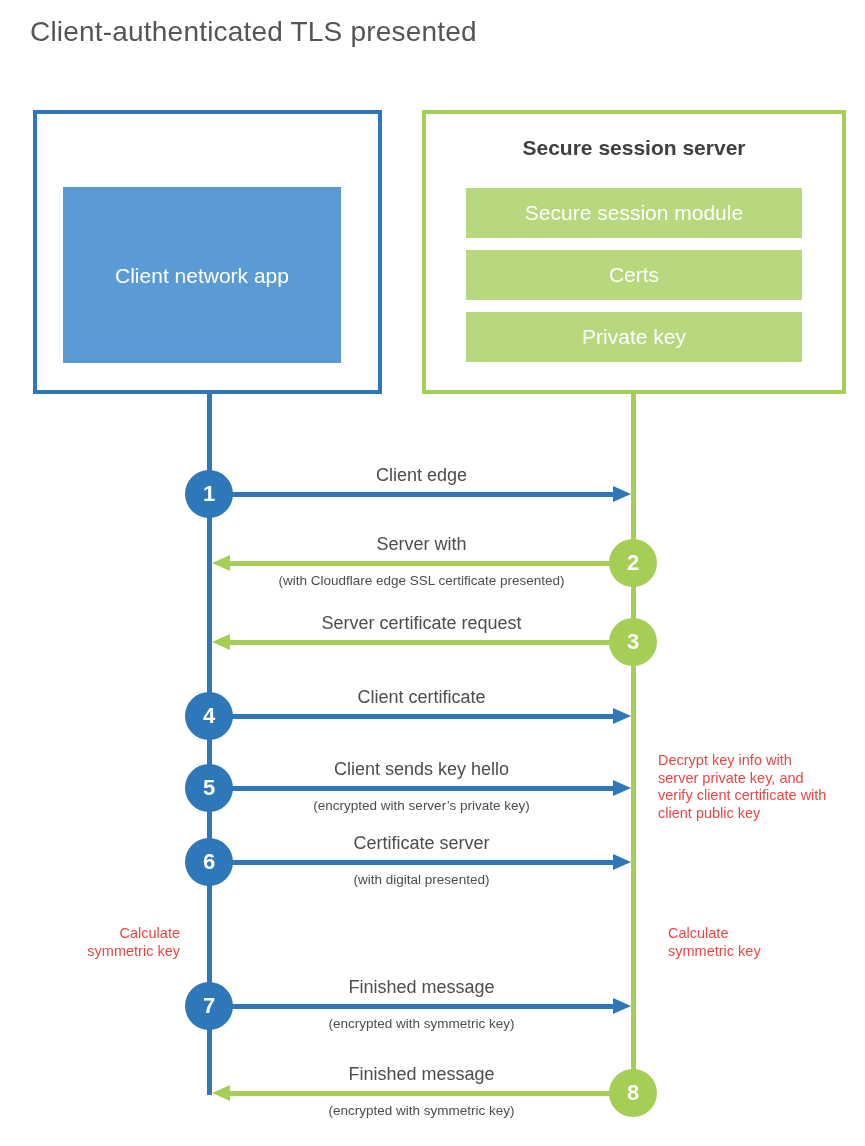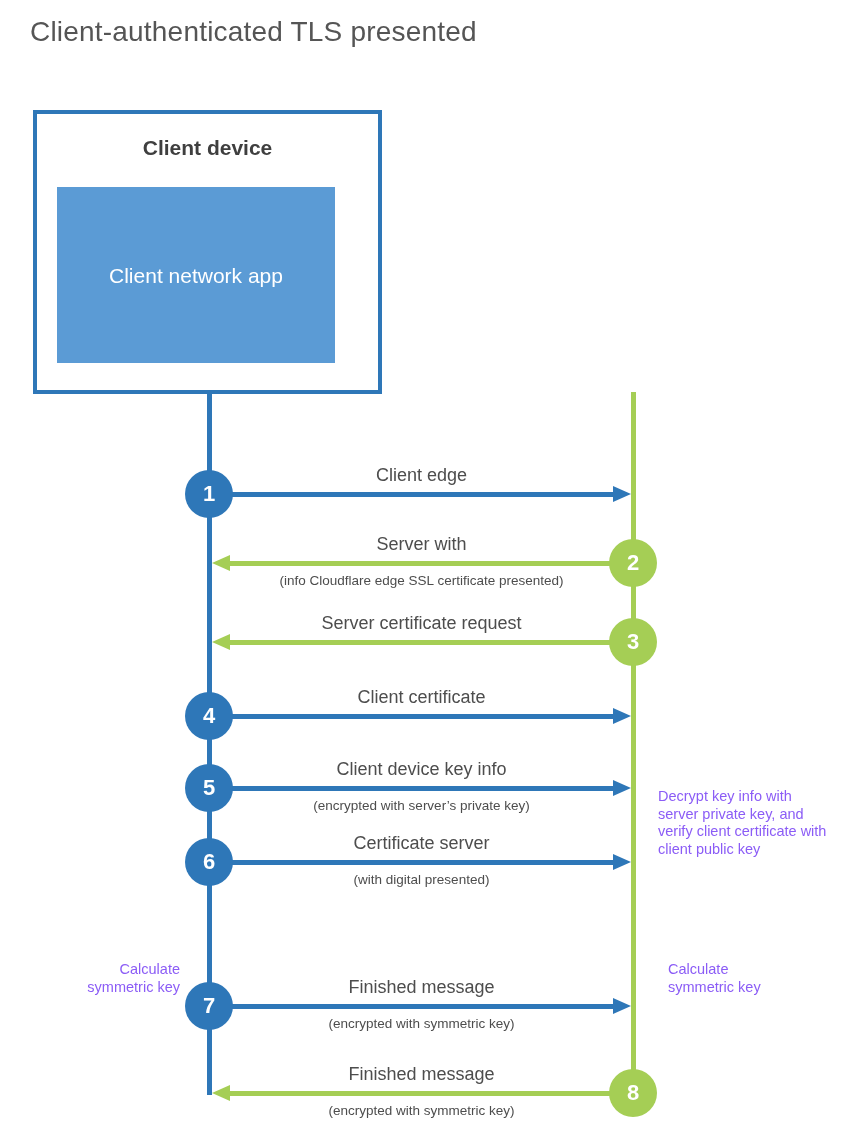--- a/index.html
+++ b/index.html
@@ -8,21 +8,21 @@
 
   .page-title {position:absolute; left:30px; top:16px; font-size:28px; font-weight:300;
                color:#555555; letter-spacing:0.2px;}
 
   
   .box {position:absolute; background:#ffffff; box-sizing:border-box;}
   .box-client {left:33px; top:110px; width:349px; height:284px; border:4px solid #2e77b8;}
   .box-server {left:422px; top:110px; width:424px; height:284px; border:4px solid #a5ce55;}
   .box-title {position:absolute; top:22px; left:0; right:0; text-align:center;
               font-size:21px; font-weight:bold; color:#3f3f3f;}
-  .app-rect {position:absolute; left:20px; top:73px; width:278px; height:176px;
+  .app-rect {position:absolute; left:26px; top:73px; width:278px; height:176px;
              background:#5b9bd5; display:flex; align-items:center; justify-content:center;}
   .app-rect span {display:block; max-width:180px; text-align:center; color:#ffffff;
                   font-size:21px; line-height:27px;}
   .bar {position:absolute; left:40px; width:336px; height:50px; background:#b8d87d;
         color:#ffffff; font-size:21px; display:flex; align-items:center; justify-content:center;}
   .bar1 {top:74px;} .bar2 {top:136px;} .bar3 {top:198px;}
 
   
   .vline {position:absolute; width:5px; z-index:0;}
   .vline-blue  {background:#2e77b8; left:207px; top:392px; height:703px;}
@@ -40,77 +40,82 @@
   .head {position:absolute; width:0; height:0; z-index:1;
          border-top:8px solid transparent; border-bottom:8px solid transparent;}
   .h-right {left:613px; border-left:18px solid #2e77b8;}
   .h-left  {left:212px; border-right:18px solid #a5ce55;}
   .msg {position:absolute; left:231px; width:381px; text-align:center; z-index:2;
         font-size:18px; color:#4d4d4d; line-height:22px;}
   .sub {position:absolute; left:231px; width:381px; text-align:center; z-index:2;
         font-size:13.5px; color:#4d4d4d; line-height:16px;}
 
   
-  .note {position:absolute; font-size:14.5px; color:#8b5cf6; line-height:17.5px; z-index:2;margin-top:36px;}
+  .note {position:absolute; font-size:14.5px; color:#ef4444; line-height:17.5px; z-index:2;}
   .note-decrypt {left:658px; top:752px; width:172px; text-align:left;}
   .note-calc-left {left:80px; top:925px; width:100px; text-align:right;}
   .note-calc-right {left:668px; top:925px; width:100px; text-align:left;}
 </style>
 </head>
 <body>
 
 <div class="canvas">
 
   <div class="page-title">Client-authenticated TLS presented</div>
 
   <div class="box box-client">
-    <div class="box-title">Client device</div>
     <div class="app-rect">
       <span>Client network app</span>
     </div>
   </div>
 
+  <div class="box box-server">
+    <div class="box-title">Secure session server</div>
+    <div class="bar bar1">Secure session module</div>
+    <div class="bar bar2">Certs</div>
+    <div class="bar bar3">Private key</div>
+  </div>
 
   <div class="vline vline-blue"></div>
   <div class="vline vline-green"></div>
 
   <div>
     <div class="shaft s-blue" style="top:492px"></div>
     <div class="head h-right" style="top:486px"></div>
     <div class="circle c-blue" style="top:470px">1</div>
     <div class="msg" style="top:464px">Client edge</div>
   </div>
 
   <div>
     <div class="shaft s-green" style="top:561px"></div>
     <div class="head h-left" style="top:555px"></div>
     <div class="circle c-green" style="top:539px">2</div>
     <div class="msg" style="top:533px">Server with</div>
-    <div class="sub" style="top:573px">(info Cloudflare edge SSL certificate presented)</div>
+    <div class="sub" style="top:573px">(with Cloudflare edge SSL certificate presented)</div>
   </div>
 
   <div>
     <div class="shaft s-green" style="top:640px"></div>
     <div class="head h-left" style="top:634px"></div>
     <div class="circle c-green" style="top:618px">3</div>
     <div class="msg" style="top:612px">Server certificate request</div>
   </div>
 
   <div>
     <div class="shaft s-blue" style="top:714px"></div>
     <div class="head h-right" style="top:708px"></div>
     <div class="circle c-blue" style="top:692px">4</div>
     <div class="msg" style="top:686px">Client certificate</div>
   </div>
 
   <div>
     <div class="shaft s-blue" style="top:786px"></div>
     <div class="head h-right" style="top:780px"></div>
     <div class="circle c-blue" style="top:764px">5</div>
-    <div class="msg" style="top:758px">Client device key info</div>
+    <div class="msg" style="top:758px">Client sends key hello</div>
     <div class="sub" style="top:798px">(encrypted with server’s private key)</div>
   </div>
 
   <div>
     <div class="shaft s-blue" style="top:860px"></div>
     <div class="head h-right" style="top:854px"></div>
     <div class="circle c-blue" style="top:838px">6</div>
     <div class="msg" style="top:832px">Certificate server</div>
     <div class="sub" style="top:872px">(with digital presented)</div>
   </div>

